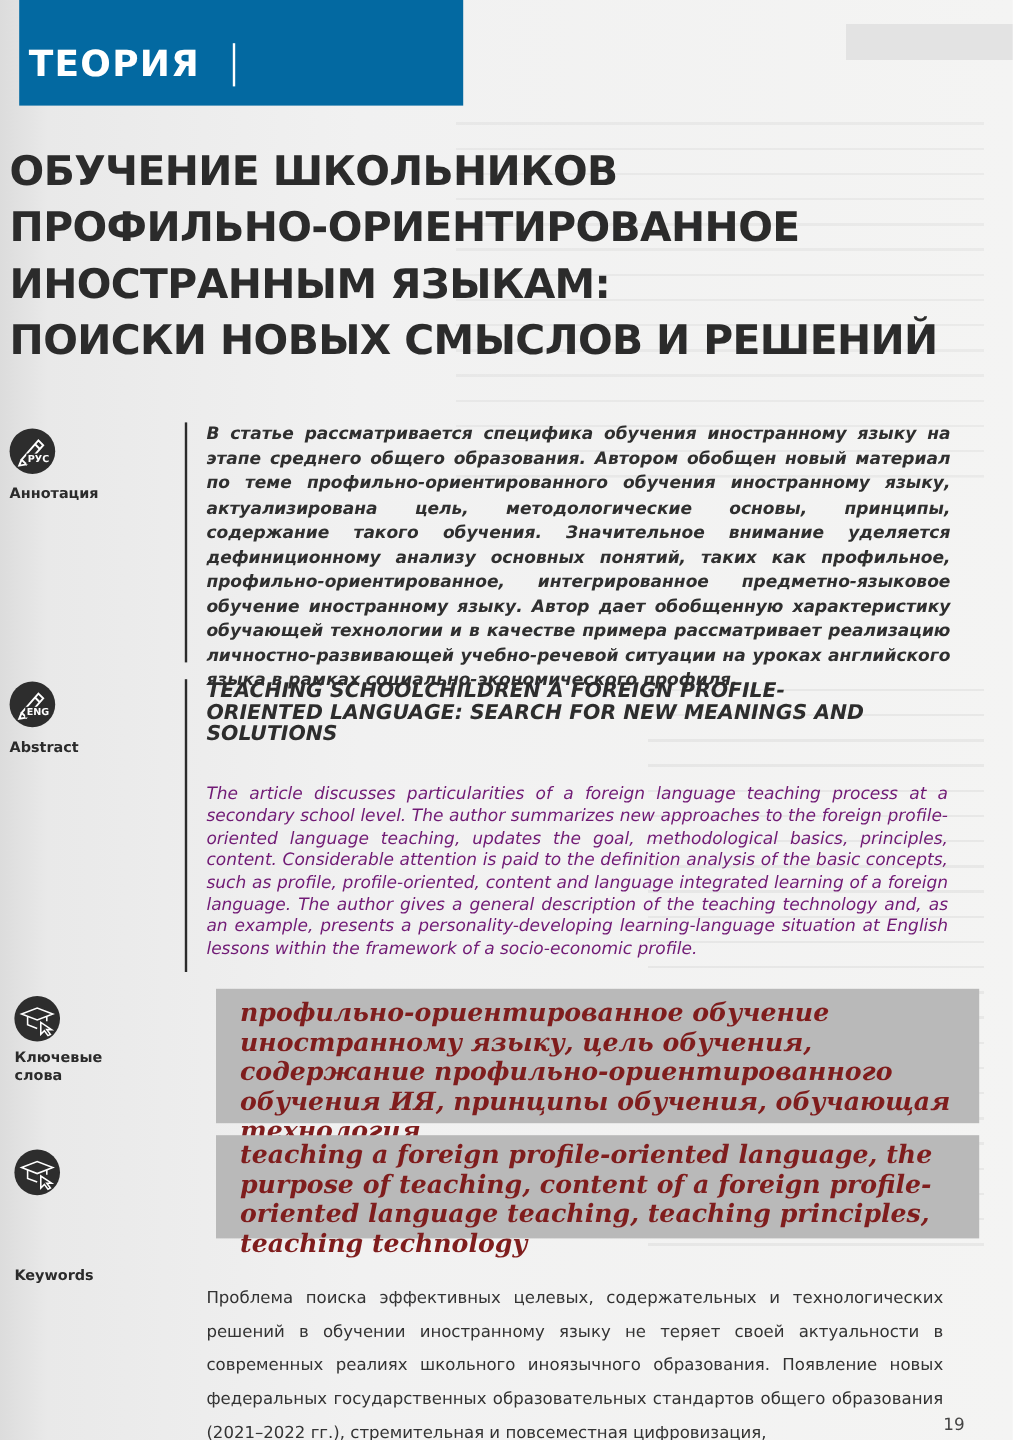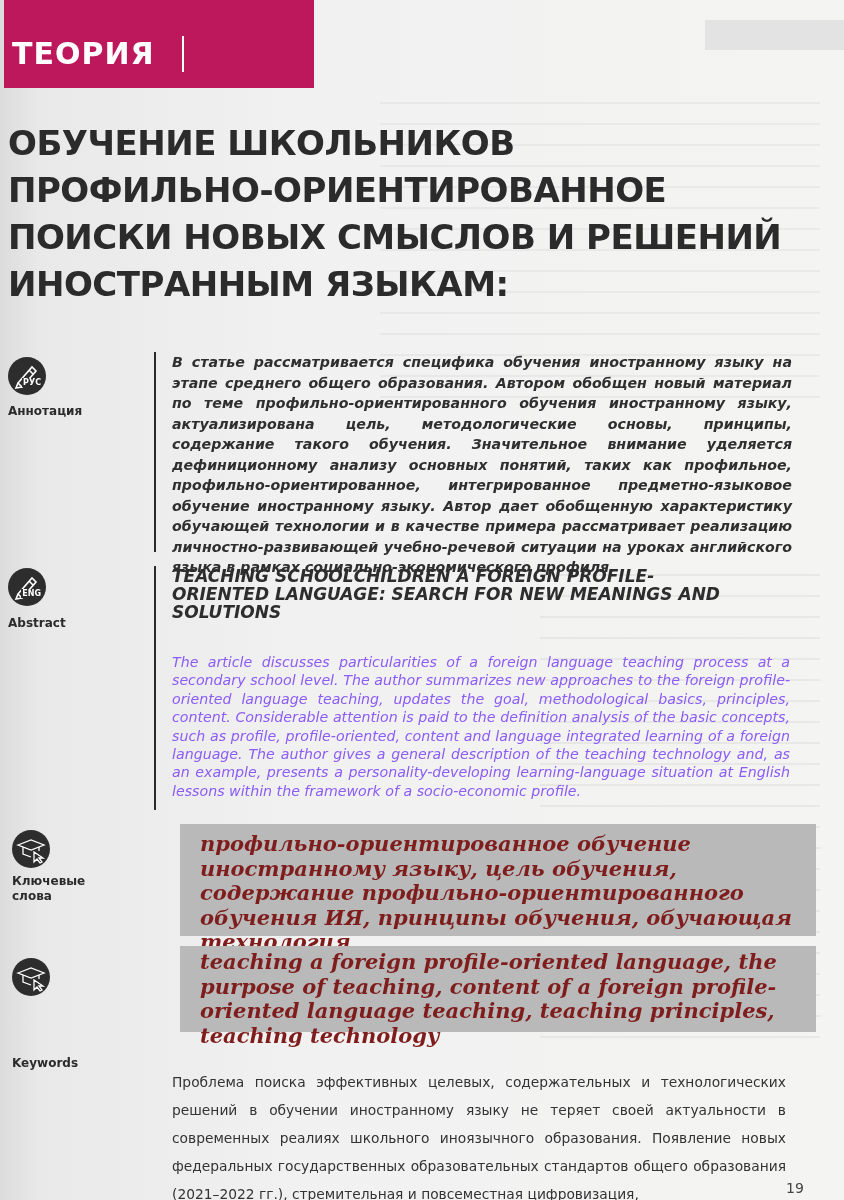--- a/index.html
+++ b/index.html
@@ -12,22 +12,22 @@
   .ghost {
     position:absolute; left:380px; top:88px; width:440px; height:310px;
     background: repeating-linear-gradient(180deg, transparent 0 14px, rgba(0,0,0,0.06) 14px 16px, transparent 16px 21px);
     opacity:0.7;
   }
   .ghost2 {
     position:absolute; left:540px; top:560px; width:280px; height:480px;
     background: repeating-linear-gradient(180deg, transparent 0 14px, rgba(0,0,0,0.05) 14px 16px, transparent 16px 21px);
   }
   .rubric {
-    position:absolute; left:4px; top:0; width:310px; height:88px;
-    background:#be185d;
+    position:absolute; left:16px; top:0; width:370px; height:88px;
+    background:#0369a1;
   }
   .rubric-main {
     position:absolute; left:8px; top:36px; font-family:"DejaVu Sans", sans-serif;
     font-weight:bold; font-size:30px; color:#ffffff; letter-spacing:1px;
   }
   .rubric-sep {
     position:absolute; left:178px; top:36px; width:2px; height:36px; background:#ffffff;
   }
   .rubric-sub {
     position:absolute; left:196px; top:42px; font-size:24px; color:#ffffff;
@@ -63,21 +63,21 @@
     text-align:justify;
     font-weight:bold;
   }
   .abs-en-title {
     position:absolute; left:172px; top:567px; width:560px;
     font-style:italic; font-weight:bold; font-size:17px; line-height:18px; color:#2d2d2d;
     text-transform:uppercase;
   }
   .abs-en {
     position:absolute; left:172px; top:653px; width:618px;
-    font-style:italic; font-size:14.2px; line-height:18.4px; color:#8b5cf6;
+    font-style:italic; font-size:14.2px; line-height:18.4px; color:#701a75;
     text-align:justify;
   }
   .kw-box {
     position:absolute; left:152px; width:636px; background:#b9b9b9;
     font-family:"DejaVu Serif", serif; font-style:italic; font-weight:bold;
     font-size:21px; line-height:24.5px; color:#7f1d1d; box-sizing:border-box;
     padding:8px 20px 10px 20px;
     margin-left:28px;
   }
   .kw-ru { top:824px; height:112px; }
@@ -99,22 +99,22 @@
 <div class="corner-tab"></div>
 
 <div class="rubric">
   <span class="rubric-main">ТЕОРИЯ</span>
   <span class="rubric-sep"></span>
 </div>
 
 <div class="title">
   <div>ОБУЧЕНИЕ ШКОЛЬНИКОВ</div>
   <div>ПРОФИЛЬНО-ОРИЕНТИРОВАННОЕ</div>
+  <div>ИНОСТРАННЫМ ЯЗЫКАМ:</div>
   <div>ПОИСКИ НОВЫХ СМЫСЛОВ И РЕШЕНИЙ</div>
-  <div>ИНОСТРАННЫМ ЯЗЫКАМ:</div>
 </div>
 
 <div class="badge" style="left:8px;top:357px;">
   <svg width="38" height="38" viewBox="0 0 38 38">
     <g fill="none" stroke="#ffffff" stroke-width="1.6">
       <path d="M10 26 L24 10 L28 14 L14 30 Z"></path>
       <path d="M10 26 L8 31 L14 30"></path>
       <path d="M21 13 L25 17"></path>
     </g>
   </svg>

